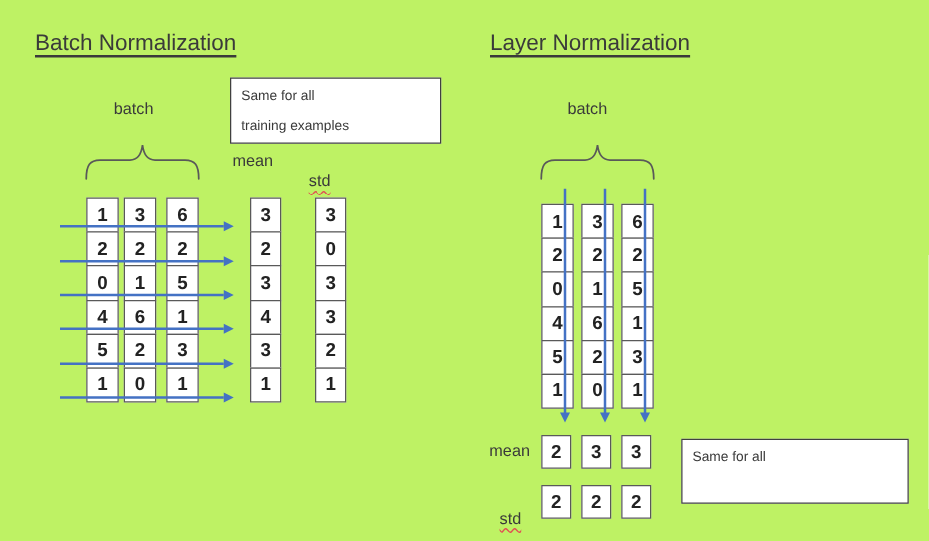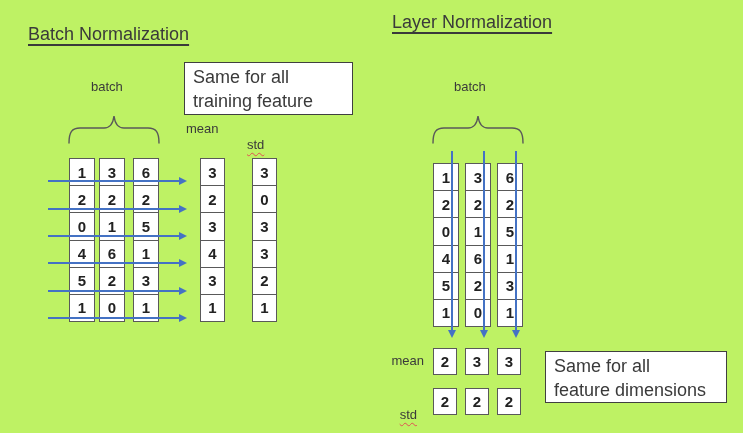--- a/index.html
+++ b/index.html
@@ -13,21 +13,21 @@
     text-decoration:underline;text-decoration-thickness:1.5px;text-underline-offset:4px;
     white-space:nowrap;
   }
   .lbl{font-size:13px;color:#3a3a3a;white-space:nowrap;}
   .std-lbl{
     text-decoration:underline wavy #e05252;
     text-decoration-thickness:1px;text-underline-offset:3px;margin-top:16px;
   }
   .note-box{
     border:1.5px solid #404040;background:#fff;
-    font-size:18px;line-height:24px;padding:2px 4px 0 8px;color:#3a3a3a;
+    font-size:11px;line-height:24px;padding:2px 4px 0 8px;color:#3a3a3a;
     box-sizing:border-box;
   }
   .col{
     display:flex;flex-direction:column;box-sizing:border-box;
   }
   .col .cell{
     flex:1;display:flex;align-items:center;justify-content:center;
     border:1.4px solid #595959;background:#fff;
     font-size:15px;font-weight:bold;color:#222;
     margin-top:-1px;
@@ -60,21 +60,21 @@
   </div>
 
   <div class="abs lbl" style="left:91px;top:79px;">batch</div>
 
   <svg class="abs" style="left:68px;top:115px;" width="92" height="29" viewBox="0 0 92 29">
     <path d="M 1,28 C 1,17 4,13 12,13 L 36,13 C 42,13 45,9 46,1 C 47,9 50,13 56,13 L 80,13 C 88,13 91,17 91,28" fill="none" stroke="#595959" stroke-width="1.4" stroke-linecap="round"></path>
   </svg>
 
   <div class="abs note-box" style="left:184px;top:62px;width:169px;height:53px;">
     <div>Same for all</div>
-    <div>training feature</div>
+    <div>training examples</div>
   </div>
 
   <div class="abs lbl" style="left:186px;top:121px;">mean</div>
   <div class="abs lbl std-lbl" style="left:247px;top:121px;">std</div>
 
   <div class="abs col" style="left:69px;top:158px;width:26px;height:164px;">
       <div class="cell">1</div>
       <div class="cell">2</div>
       <div class="cell">0</div>
       <div class="cell">4</div>
@@ -121,21 +121,21 @@
     </div>
   <div class="abs col" style="left:252px;top:158px;width:25px;height:164px;">
       <div class="cell">3</div>
       <div class="cell">0</div>
       <div class="cell">3</div>
       <div class="cell">3</div>
       <div class="cell">2</div>
       <div class="cell">1</div>
     </div>
 
-  <div class="abs" style="left:392px;top:12px;">
+  <div class="abs" style="left:392px;top:24px;">
     <span class="title">Layer Normalization</span>
   </div>
 
   <div class="abs lbl" style="left:454px;top:79px;">batch</div>
 
   <svg class="abs" style="left:432px;top:115px;" width="92" height="29" viewBox="0 0 92 29">
     <path d="M 1,28 C 1,17 4,13 12,13 L 36,13 C 42,13 45,9 46,1 C 47,9 50,13 56,13 L 80,13 C 88,13 91,17 91,28" fill="none" stroke="#595959" stroke-width="1.4" stroke-linecap="round"></path>
   </svg>
 
   <div class="abs col" style="left:433px;top:163px;width:26px;height:164px;">
@@ -179,16 +179,15 @@
 
   <div class="abs lbl std-lbl right-align" style="left:372px;top:391px;width:45px;">std</div>
   <div class="abs" style="left:433px;top:388px;width:100px;display:flex;gap:8px;">
       <div class="mini-box">2</div>
       <div class="mini-box">2</div>
       <div class="mini-box">2</div>
     </div>
 
   <div class="abs note-box" style="left:545px;top:351px;width:182px;height:52px;">
     <div>Same for all</div>
-    <div>feature dimensions</div>
   </div>
 
 </div>
 
 </body></html>

